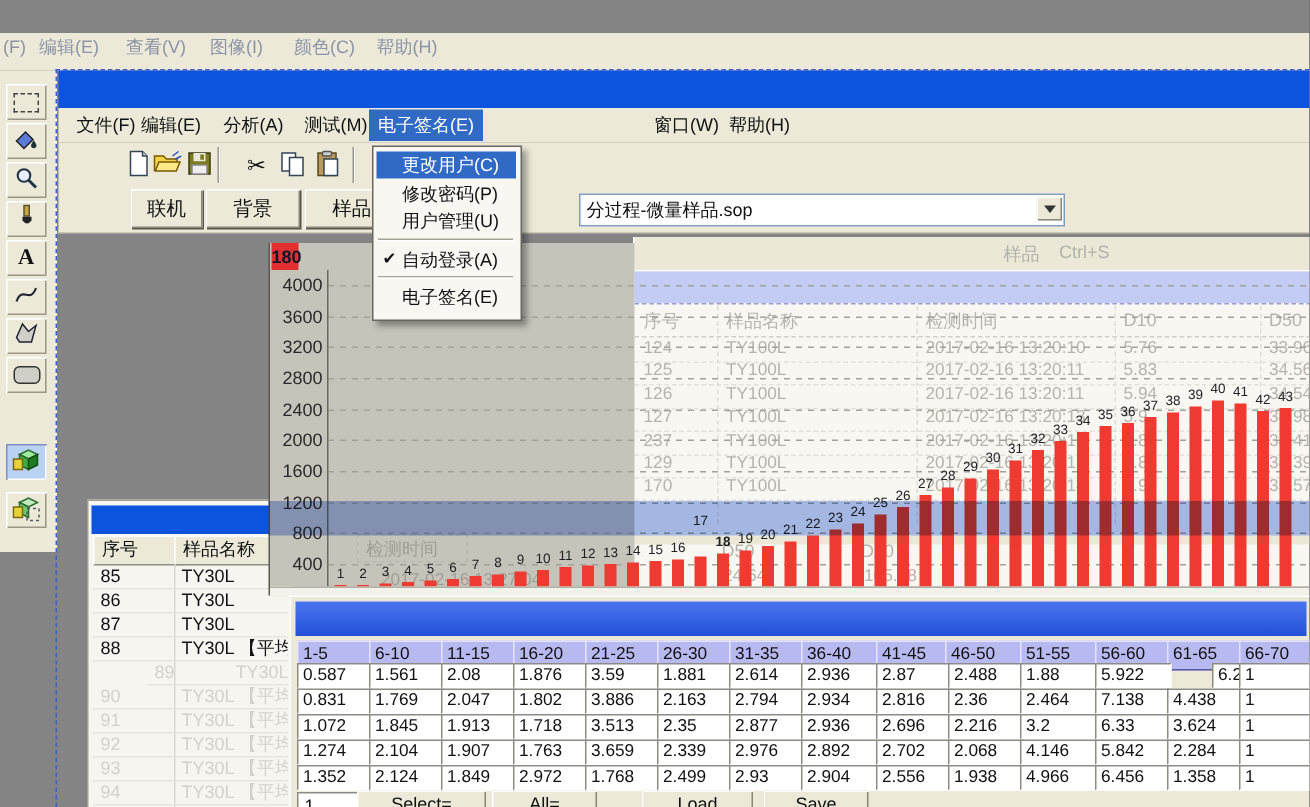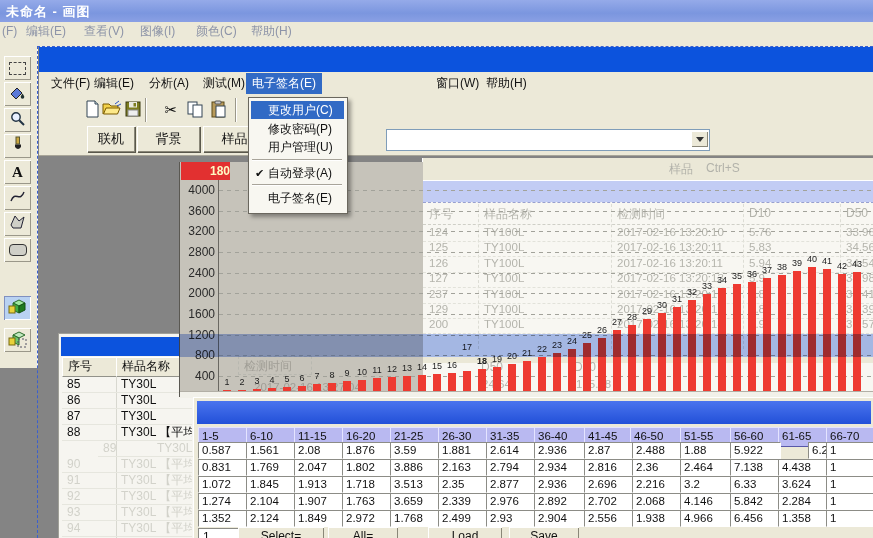--- a/index.html
+++ b/index.html
@@ -50,21 +50,21 @@
   
   #results-window{left:58px;top:333px;width:136px;height:205px;background:#f6f5f0;border:1px solid #a0a098;}
   #results-titlebar{left:2px;top:3px;width:131px;height:19px;background:#0c53dd;}
   .lhcell{top:23px;height:18px;background:#ece9d8;border:1px solid;border-color:#fff #92928a #92928a #fff;
           font-size:12px;line-height:17px;padding-left:5px;color:#111;}
   .lrow{border-bottom:1px solid #e6e6de;height:16px;line-height:16px;font-size:12px;white-space:nowrap;}
   .lrow.faded{color:#d2d2ca;}
   
   #chart-window{left:179px;top:162px;width:694px;height:235px;border-left:1px solid #5a5852;}
   #chart-bg{left:0;top:0;width:243px;height:229px;background:#c6c3ba;}
-  #chart-corner{left:1px;top:0;width:49px;height:18px;background:#e23030;color:#fef9c3;font-weight:bold;
+  #chart-corner{left:1px;top:0;width:18px;height:18px;background:#e23030;color:#0f172a;font-weight:bold;
                 font-size:12px;text-align:right;line-height:18px;}
   .ylab{width:30px;text-align:right;font-size:12px;color:#2a2a2a;}
   .dashh{height:1px;background:repeating-linear-gradient(90deg,#a2a29a 0 4px,transparent 4px 8px);}
   #ghost-time-box{left:58px;top:194px;width:72px;height:17px;border:1px dashed #b8b8b0;}
   #ghost-time-box span{position:absolute;left:5px;top:1px;color:#a09e96;font-size:12px;white-space:nowrap;}
   #ghost-time-value{left:74px;top:219px;color:#a09e96;font-size:11.5px;white-space:nowrap;}
   .bar{width:8px;background:#ee3a31;}
   .barnum{width:16px;text-align:center;font-size:9px;color:#222;}
   
   #selection-band{left:179px;top:334px;width:694px;height:23px;background:#a9bdf0;mix-blend-mode:multiply;pointer-events:none;}
@@ -86,23 +86,20 @@
   .umi .lab{position:absolute;left:17px;top:0;}
   .umi.hl{background:#316ac5;color:#fff;}
   .umi .chk{position:absolute;left:4px;top:0;font-size:11px;font-weight:bold;}
   .usep{left:3px;width:90px;height:0;border-top:1px solid #a8a49a;border-bottom:1px solid #fff;}
 </style>
 </head>
 <body>
 
 <div id="screen">
 
-  <div class="abs" id="paint-titlebar">
-    <span class="abs" id="paint-title">未命名 - 画图</span>
-  </div>
   <div class="abs" id="paint-menubar">
       <div class="abs pmi" style="left: 2px;">(F)</div>
       <div class="abs pmi" style="left: 26px;">编辑(E)</div>
       <div class="abs pmi" style="left: 84px;">查看(V)</div>
       <div class="abs pmi" style="left: 140px;">图像(I)</div>
       <div class="abs pmi" style="left: 196px;">颜色(C)</div>
       <div class="abs pmi" style="left: 251px;">帮助(H)</div>
     </div>
   <div class="abs" id="beige-strip"></div>
   <div class="abs" id="paint-toolbox">
@@ -221,21 +218,21 @@
         <div class="abs scell" style="left: 423px; top: 0px;">34.41</div>
       </div>
       <div class="abs srow" style="left: 0px; top: 145px; width: 451px; height: 15px; overflow: hidden;">
         <div class="abs scell" style="left: 6px; top: 0px;">129</div>
         <div class="abs scell" style="left: 61px; top: 0px;">TY100L</div>
         <div class="abs scell" style="left: 194px; top: 0px;">2017-02-16 13:20:13</div>
         <div class="abs scell" style="left: 326px; top: 0px;">5.83</div>
         <div class="abs scell" style="left: 423px; top: 0px;">34.39</div>
       </div>
       <div class="abs srow" style="left: 0px; top: 160px; width: 451px; height: 15px; overflow: hidden;">
-        <div class="abs scell" style="left: 6px; top: 0px;">200</div>
+        <div class="abs scell" style="left: 6px; top: 0px;">170</div>
         <div class="abs scell" style="left: 61px; top: 0px;">TY100L</div>
         <div class="abs scell" style="left: 194px; top: 0px;">2017-02-16 13:20:14</div>
         <div class="abs scell" style="left: 326px; top: 0px;">5.95</div>
         <div class="abs scell" style="left: 423px; top: 0px;">35.57</div>
       </div>
     </div>
 
   <div class="abs" id="results-window">
     <div class="abs" id="results-titlebar"></div>
     <div class="abs lhcell" style="left:3px;width:53px;">序号</div>
@@ -504,20 +501,21 @@
       <div class="abs ami" style="left: 6px;">文件(F)</div>
       <div class="abs ami" style="left: 49px;">编辑(E)</div>
       <div class="abs ami" style="left: 104px;">分析(A)</div>
       <div class="abs ami" style="left: 158px;">测试(M)</div>
       <div class="abs ami hl" style="left: 207px;">电子签名(E)</div>
       <div class="abs ami" style="left: 391px;">窗口(W)</div>
       <div class="abs ami" style="left: 441px;">帮助(H)</div>
     </div>
   <div class="abs" id="app-toolbar">
     <div class="abs" id="sop-combo">
+      <span class="abs" id="sop-value">分过程-微量样品.sop</span>
       <div class="abs" id="sop-arrow">
           <div class="tri"></div>
         </div>
     </div>
   <div class="abs tbi" style="left: 43px;">
         <span><svg width="18" height="18" viewBox="0 0 18 18">
             <path d="M4 1 h8 l3 3 v13 H4 z" fill="#fff" stroke="#345"></path>
             <path d="M12 1 v3 h3" fill="#cdd" stroke="#345"></path>
           </svg></span>
       </div>

